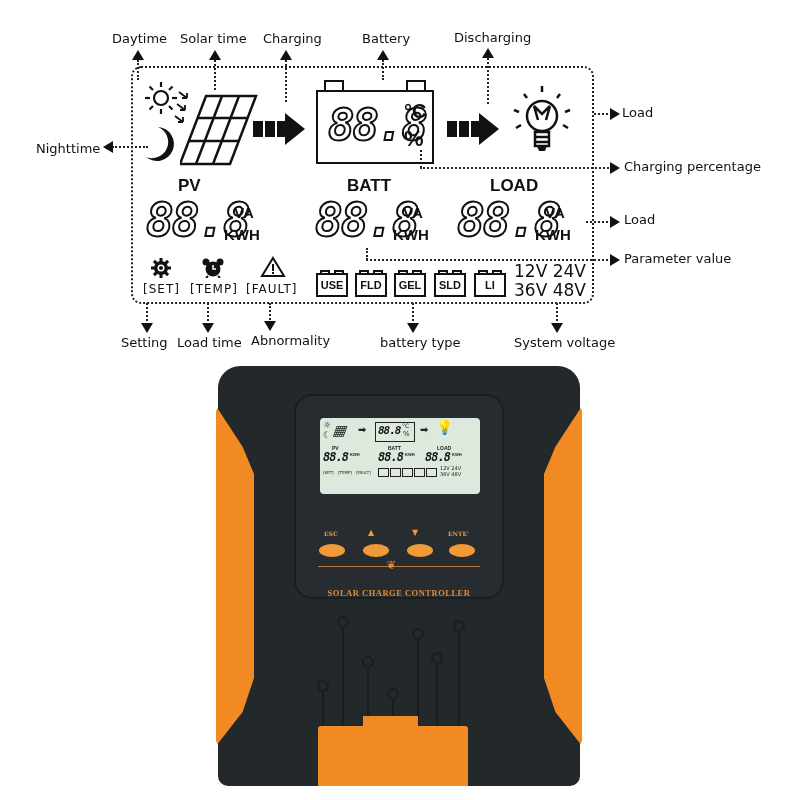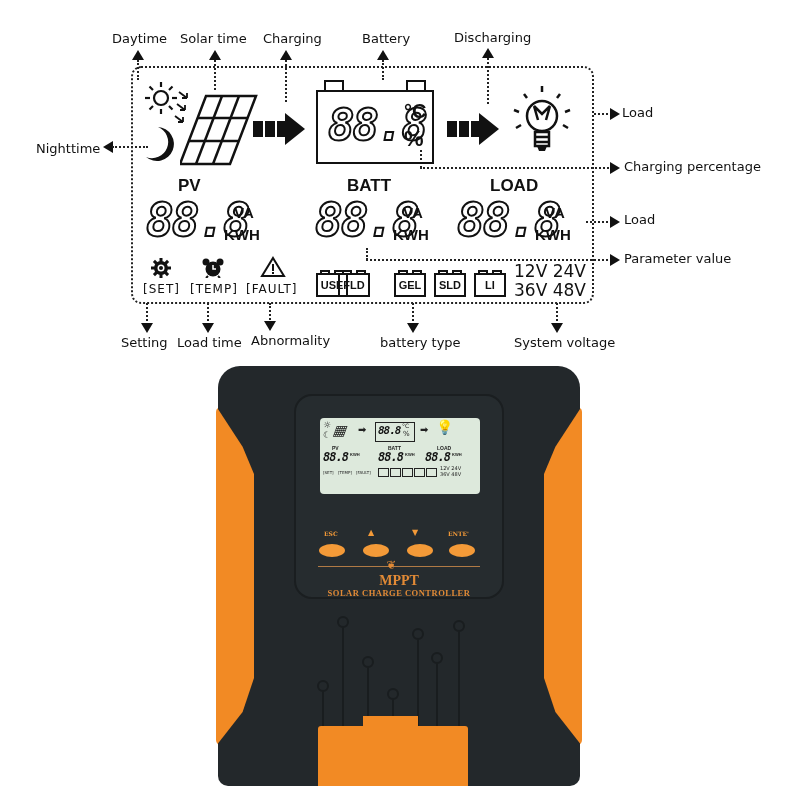--- a/index.html
+++ b/index.html
@@ -223,21 +223,21 @@
   <span class="abs" style="left:190px;top:282px;font-size:12px;letter-spacing:1px">[TEMP]</span>
 
   <svg class="abs" style="left:260px;top:256px" width="26" height="22" viewBox="0 0 26 22">
     <polygon points="13,2 24,20 2,20" fill="none" stroke="#111" stroke-width="2"></polygon>
     <rect x="12" y="8" width="2" height="7" fill="#111"></rect>
       <rect x="12" y="16" width="2" height="2" fill="#111"></rect>
   </svg>
   <span class="abs" style="left:246px;top:282px;font-size:12px;letter-spacing:1px">[FAULT]</span>
 
   <div class="batt-type" style="left:316px"><span>USE</span></div>
-  <div class="batt-type" style="left:338px"><span>FLD</span></div>
+  <div class="batt-type" style="left:355px"><span>FLD</span></div>
   <div class="batt-type" style="left:394px"><span>GEL</span></div>
   <div class="batt-type" style="left:434px"><span>SLD</span></div>
   <div class="batt-type" style="left:474px"><span>LI</span></div>
 
   <span class="abs" style="left:514px;top:262px;font-size:17px;line-height:18px">12V 24V</span>
   <span class="abs" style="left:514px;top:281px;font-size:17px;line-height:18px">36V 48V</span>
 </div>
 
 <div class="device">
   <div class="dev-body"></div>
@@ -303,16 +303,15 @@
     <div class="btn" style="left:23px"></div>
     <span class="btn-label" style="left:72px;font-size:8px;top:131px">▲</span>
     <div class="btn" style="left:67px"></div>
     <span class="btn-label" style="left:116px;font-size:8px;top:131px">▼</span>
     <div class="btn" style="left:111px"></div>
     <span class="btn-label" style="left:152px">ENTE'</span>
     <div class="btn" style="left:153px"></div>
 
     <div class="abs" style="left:22px;top:170px;width:162px;height:1px;background:#b07a45"></div>
     <span class="abs" style="left:90px;top:162px;font-size:12px;color:#e18a36">❦</span>
-    <span class="mppt" style="top:177px;font-size:14px">MPPT</span>
     <span class="mppt" style="top:192px;font-size:8.5px;letter-spacing:0.5px">SOLAR CHARGE CONTROLLER</span>
   </div>
 </div>
 
 </body></html>

